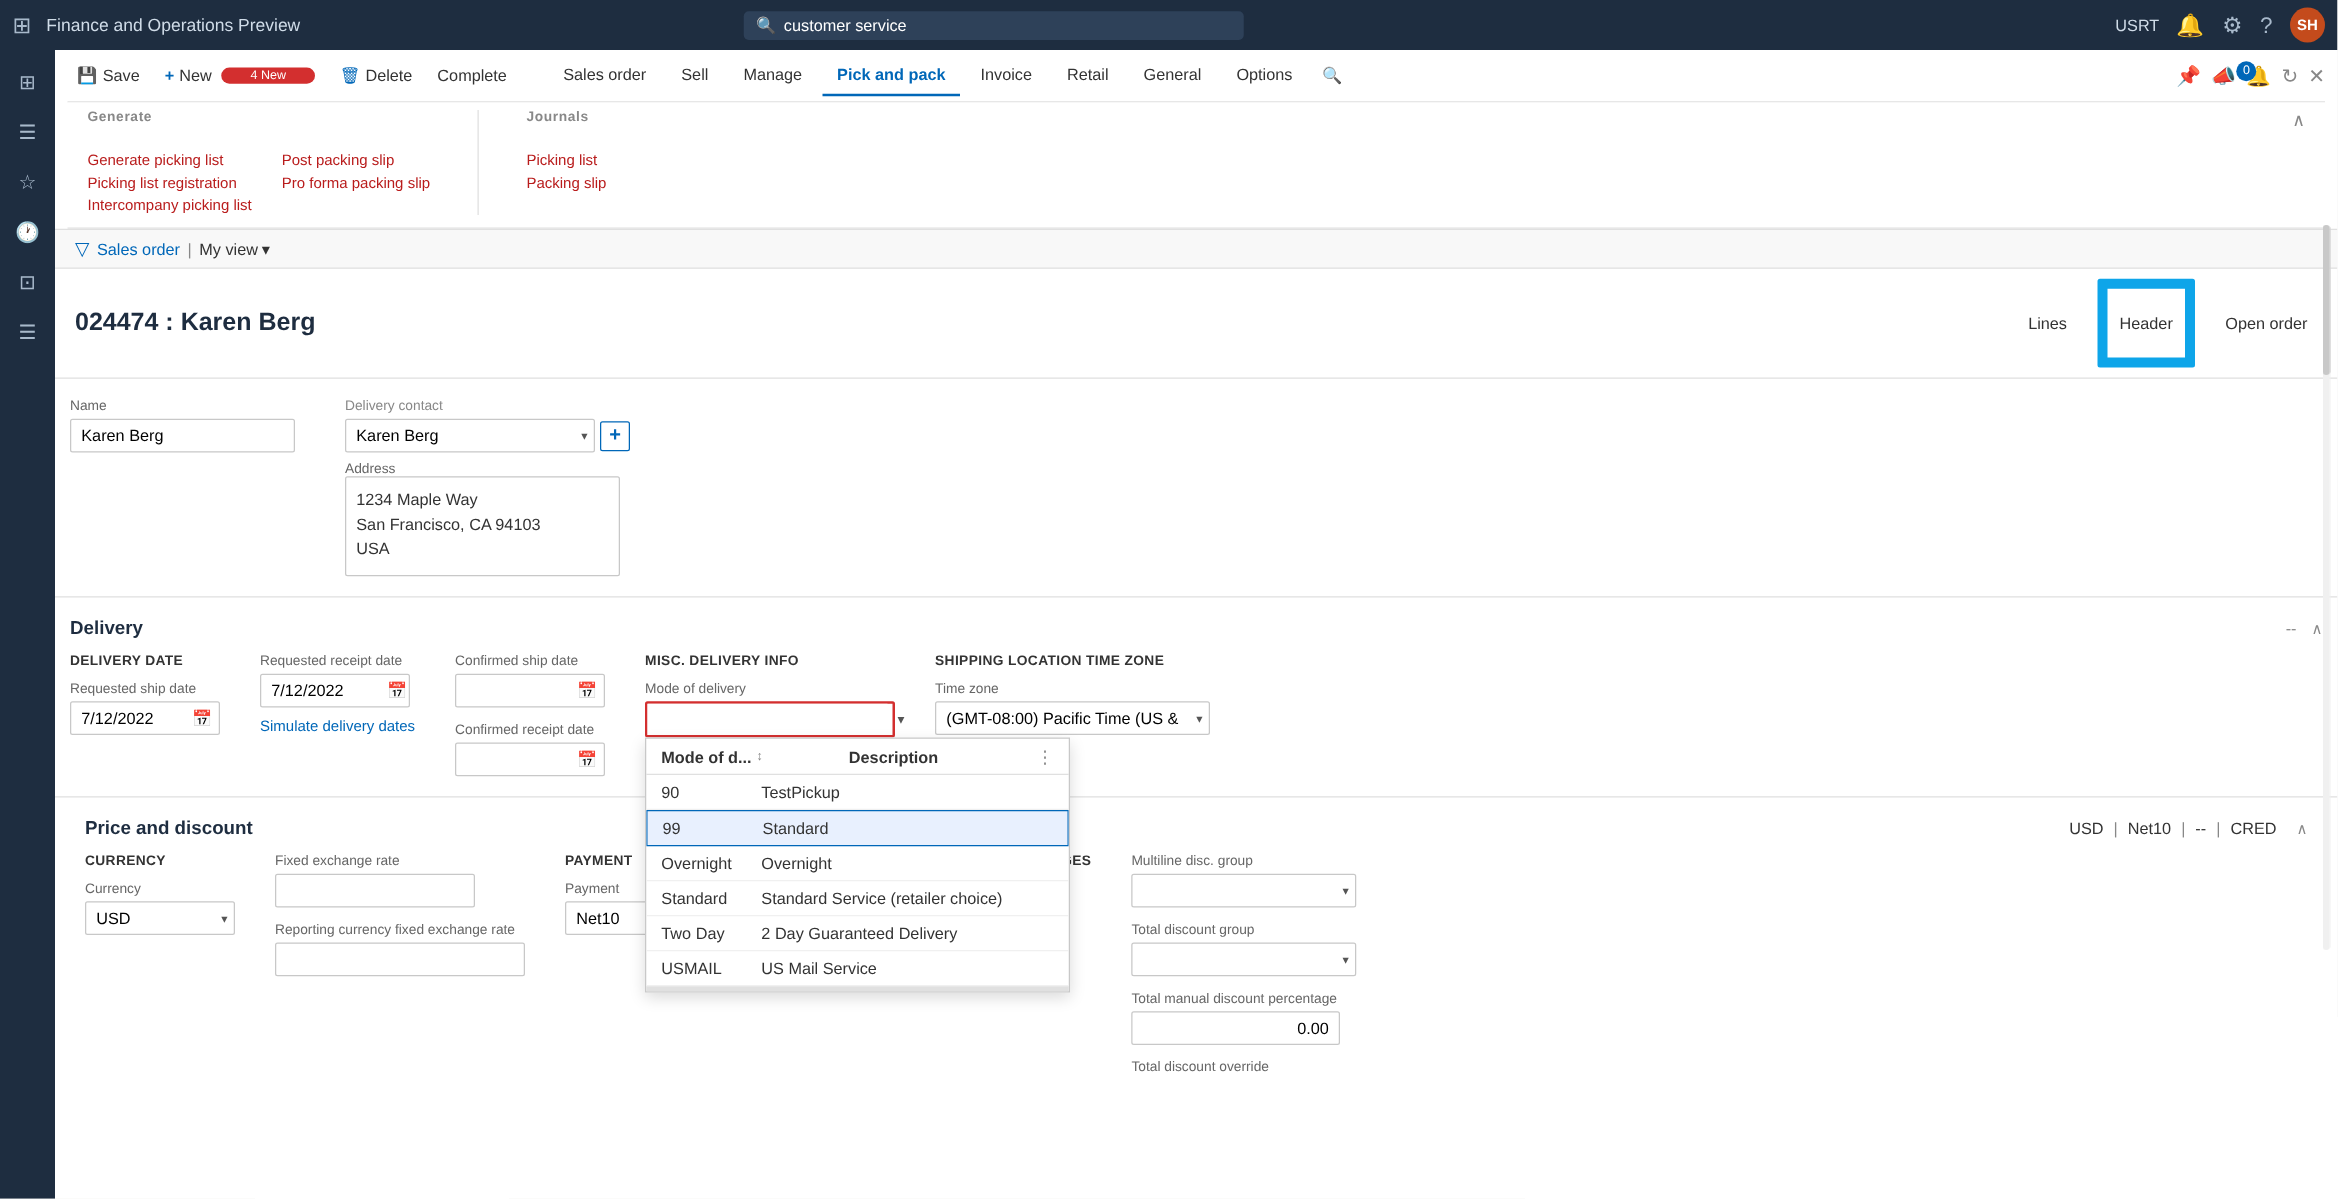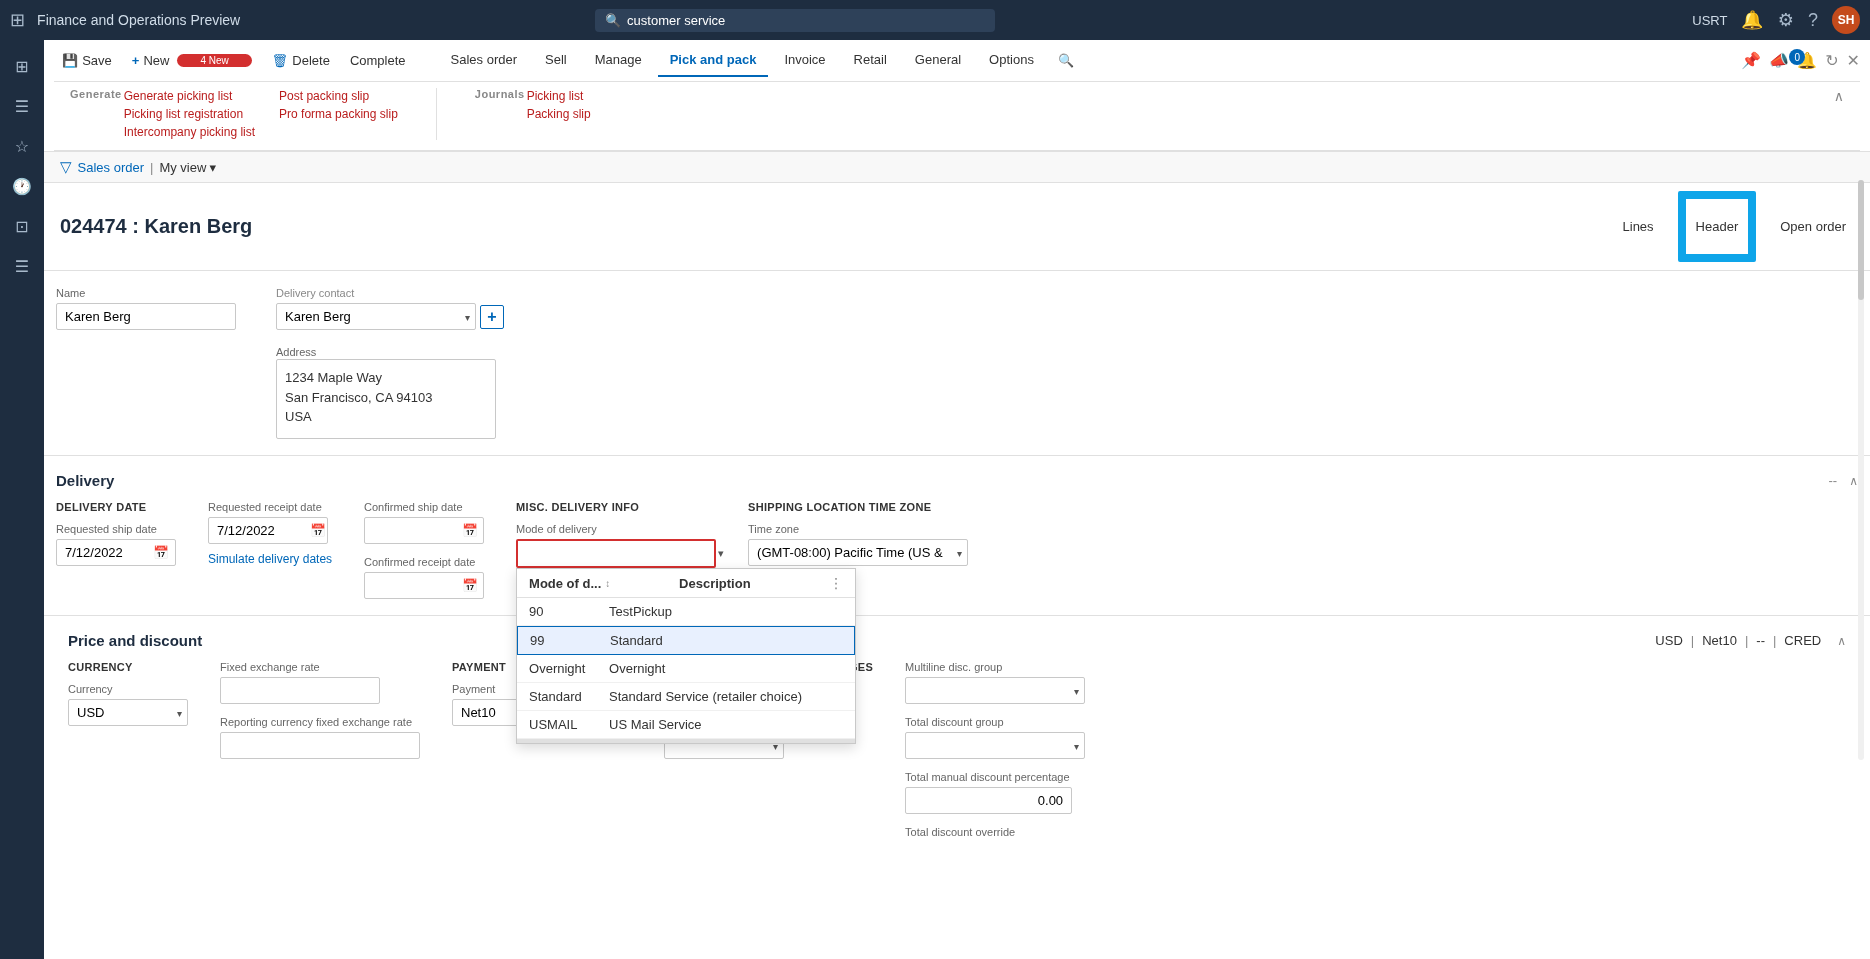--- a/index.html
+++ b/index.html
@@ -84,21 +84,21 @@
     }
 
     
     .ribbon-panel {
       background: white;
       border-bottom: 1px solid #e0e0e0;
       padding: 6px 16px 10px;
       display: flex;
       gap: 30px;
     }
-    .ribbon-group { display: flex; flex-direction: row; gap: 2px; }
+    .ribbon-group { display: flex; flex-direction: column; gap: 16px; }
     .ribbon-group-title { font-size: 11px; color: #888; margin-bottom: 4px; font-weight: 600; letter-spacing: 0.5px; }
     .ribbon-group-items { display: flex; gap: 24px; }
     .ribbon-group-col { display: flex; flex-direction: column; gap: 2px; }
     .ribbon-link { color: #b91c1c; font-size: 12px; cursor: pointer; padding: 1px 0; white-space: nowrap; }
     .ribbon-divider { width: 1px; background: #e0e0e0; margin: 0 8px; }
     .ribbon-right-icons { margin-left: auto; display: flex; align-items: center; gap: 8px; }
 
     
     .main-layout { display: flex; height: calc(100vh - 40px); }
     .left-sidebar {
@@ -504,21 +504,21 @@
           <div class="name-row">
             <div class="form-select-wrap">
               <select class="form-select" style="width:200px;">
                 <option>Karen Berg</option>
               </select>
               <span class="form-select-arrow">▾</span>
             </div>
             <div class="add-btn">+</div>
           </div>
 
-          <div style="margin-top:10px;">
+          <div style="">
             <label class="form-label">Address</label>
             <div class="address-box">
               <div>1234 Maple Way</div>
               <div>San Francisco, CA 94103</div>
               <div>USA</div>
             </div>
           </div>
         </div>
       </div>
     </div>
@@ -597,20 +597,24 @@
                 </div>
                 <div class="dropdown-option">
                   <span class="opt-code">Overnight</span>
                   <span class="opt-desc">Overnight</span>
                 </div>
                 <div class="dropdown-option">
                   <span class="opt-code">Standard</span>
                   <span class="opt-desc">Standard Service (retailer choice)</span>
                 </div>
                 <div class="dropdown-option">
+                  <span class="opt-code">Two Day</span>
+                  <span class="opt-desc">2 Day Guaranteed Delivery</span>
+                </div>
+                <div class="dropdown-option">
                   <span class="opt-code">USMAIL</span>
                   <span class="opt-desc">US Mail Service</span>
                 </div>
               </div>
               <div class="dropdown-more"></div>
             </div>
           </div>
         </div>
 
         <div class="form-field">

